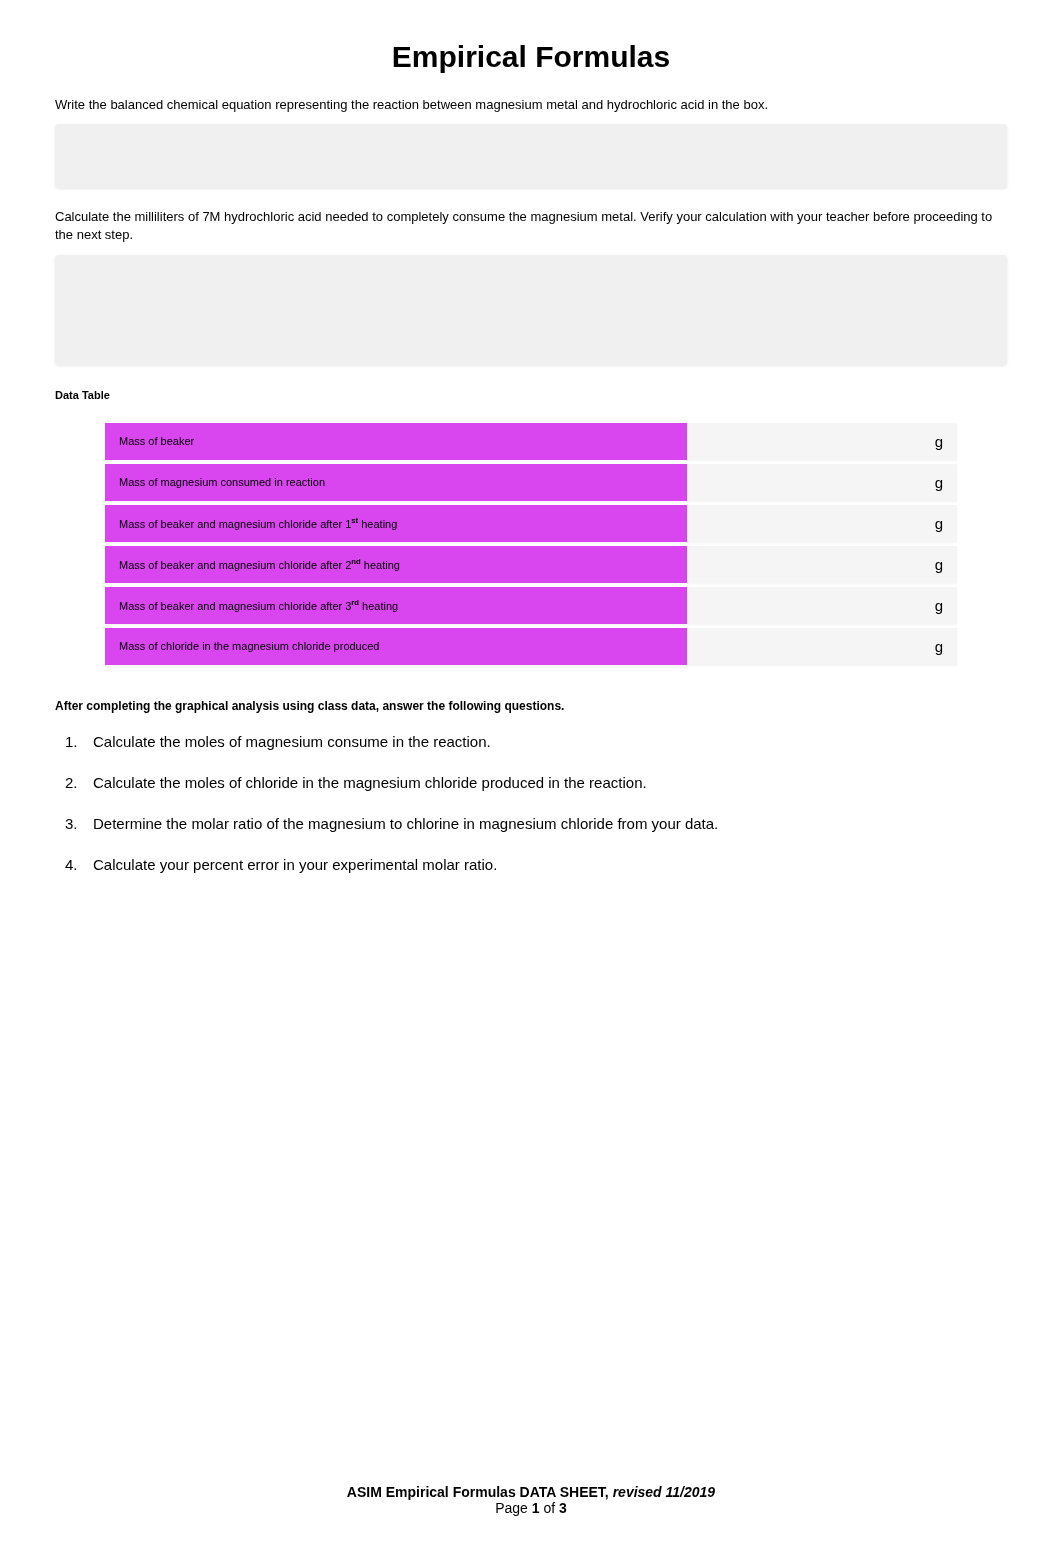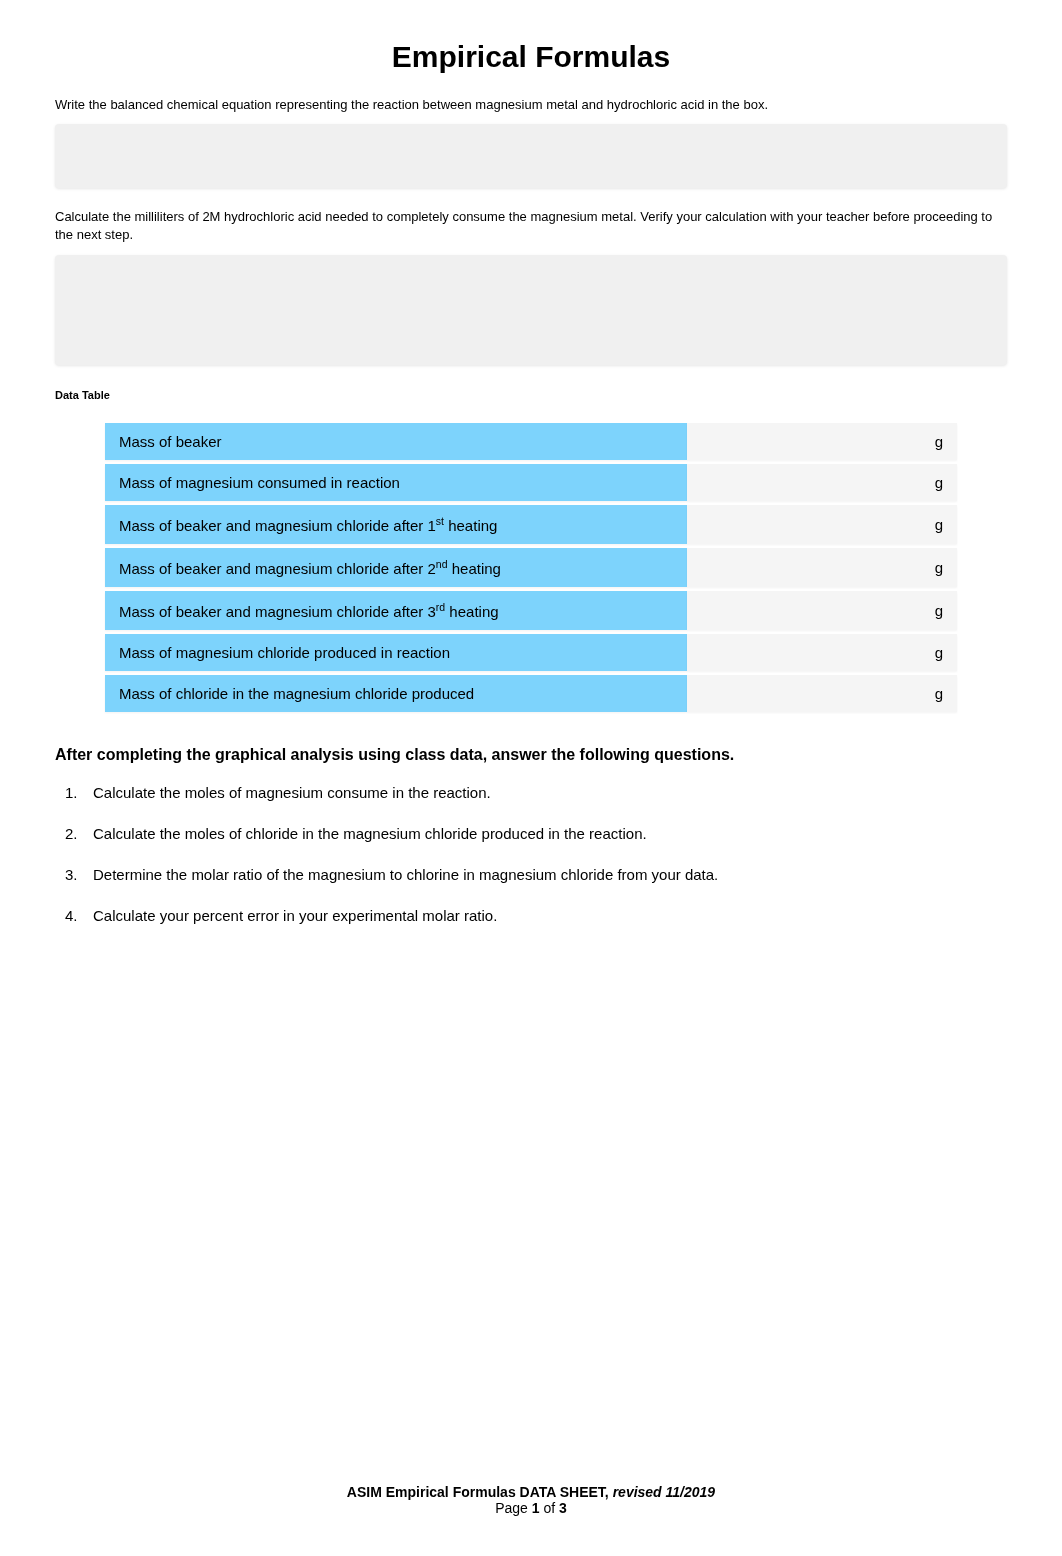--- a/index.html
+++ b/index.html
@@ -38,37 +38,37 @@
   }
   .table-wrap {
     margin: 0 50px 30px 50px;
   }
   table {
     width: 100%;
     border-collapse: separate;
     border-spacing: 0 4px;
   }
   td.label-cell {
-    background: #7dd3fc;
+    background: #d946ef;
     padding: 10px 14px;
-    font-size: 15px;
+    font-size: 11px;
     box-shadow: 0 1px 2px rgba(0,0,0,0.05);
   }
   td.value-cell {
     background: #f5f5f5;
     padding: 10px 14px;
     width: 270px;
     text-align: right;
     font-size: 15px;
     box-shadow: 0 1px 2px rgba(0,0,0,0.05);
   }
-  sup { font-size: 0.7em; }
+  sup { font-size: 0.7em; font-weight: bold; }
   .questions-intro {
     font-weight: 700;
-    font-size: 16px;
+    font-size: 12px;
     margin: 28px 0 18px 0;
   }
   ol.questions {
     list-style: none;
     padding-left: 38px;
     margin-bottom: 40px;
   }
   ol.questions li {
     font-size: 15px;
     line-height: 1.4;
@@ -93,21 +93,21 @@
   .footer .line2 .bold { font-weight: 700; }
 </style>
 </head>
 <body>
 
 <h1>Empirical Formulas</h1>
 
 <p class="para">Write the balanced chemical equation representing the reaction between magnesium metal and hydrochloric acid in the box.</p>
 <div class="answer-box box-short"></div>
 
-<p class="para">Calculate the milliliters of 2M hydrochloric acid needed to completely consume the magnesium metal.  Verify your calculation with your teacher before proceeding to the next step.</p>
+<p class="para">Calculate the milliliters of 7M hydrochloric acid needed to completely consume the magnesium metal.  Verify your calculation with your teacher before proceeding to the next step.</p>
 <div class="answer-box box-tall"></div>
 
 <div class="section-heading">Data Table</div>
 
 <div class="table-wrap">
   <table>
     <tbody id="data-table-body">
         <tr>
           <td class="label-cell">Mass of beaker</td>
           <td class="value-cell">g</td>
@@ -119,24 +119,20 @@
         <tr>
           <td class="label-cell"><span>Mass of beaker and magnesium chloride after 1</span><sup>st</sup><span> heating</span></td>
           <td class="value-cell">g</td>
         </tr>
         <tr>
           <td class="label-cell"><span>Mass of beaker and magnesium chloride after 2</span><sup>nd</sup><span> heating</span></td>
           <td class="value-cell">g</td>
         </tr>
         <tr>
           <td class="label-cell"><span>Mass of beaker and magnesium chloride after 3</span><sup>rd</sup><span> heating</span></td>
-          <td class="value-cell">g</td>
-        </tr>
-        <tr>
-          <td class="label-cell">Mass of magnesium chloride produced in reaction</td>
           <td class="value-cell">g</td>
         </tr>
         <tr>
           <td class="label-cell">Mass of chloride in the magnesium chloride produced</td>
           <td class="value-cell">g</td>
         </tr>
       </tbody>
   </table>
 </div>
 

